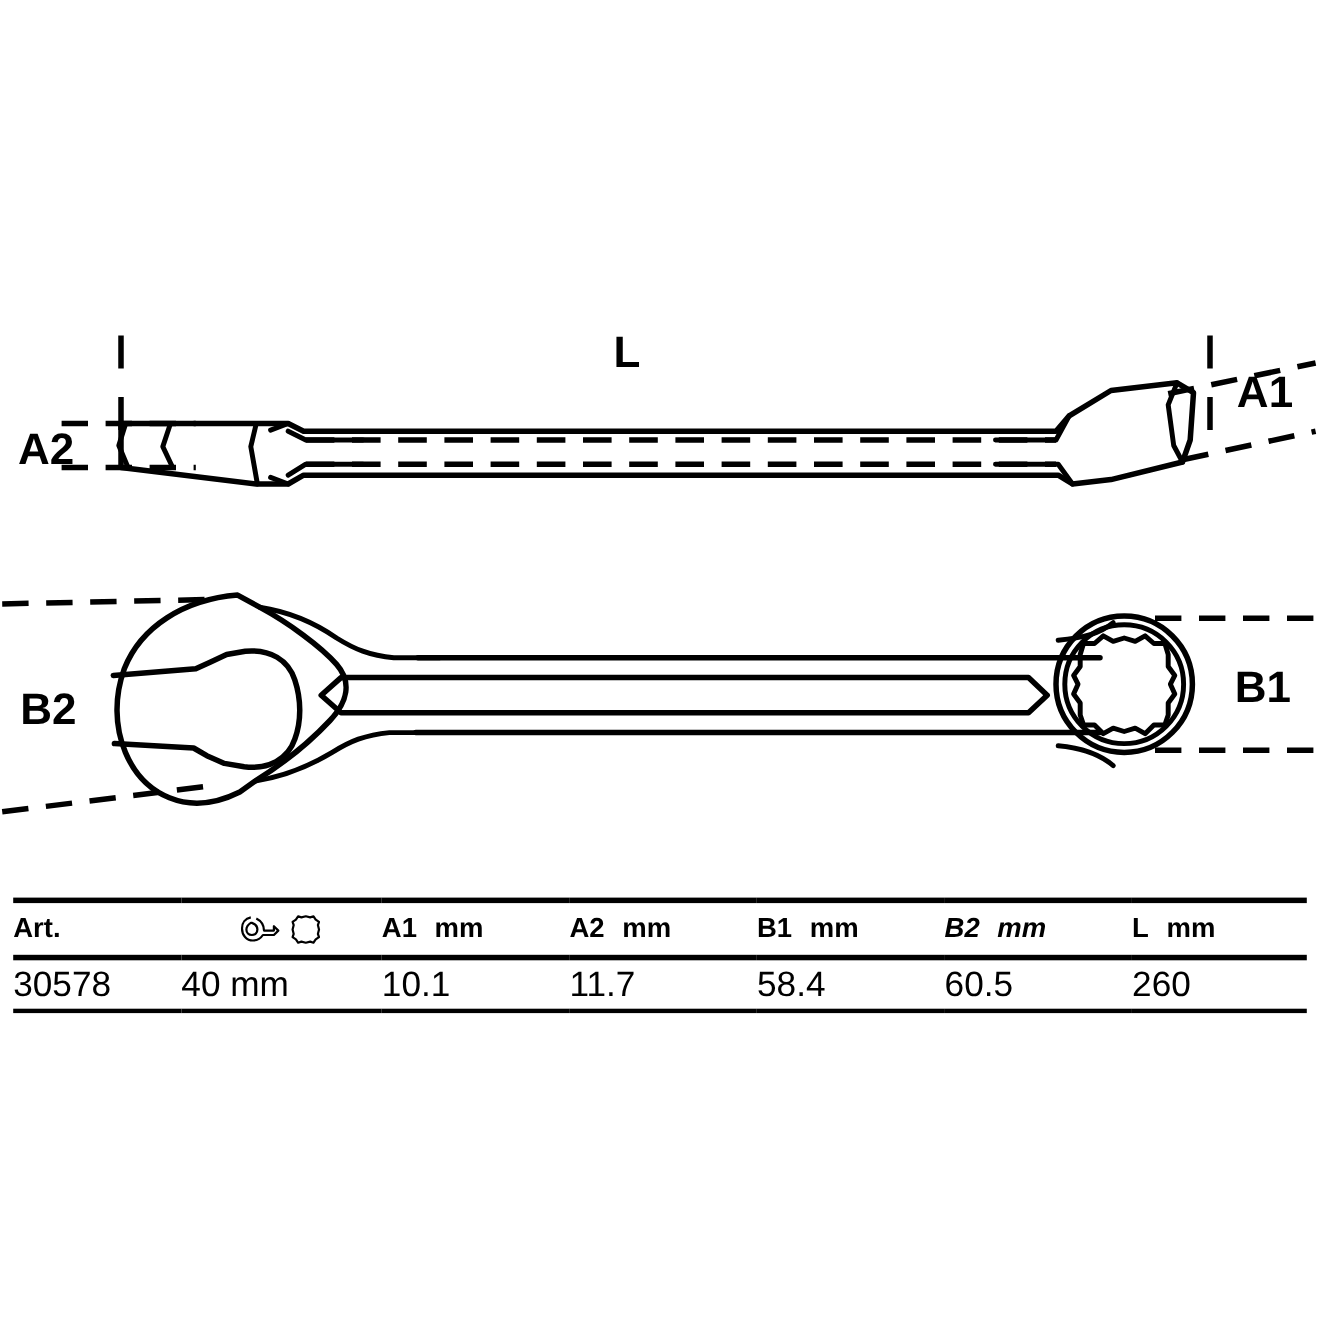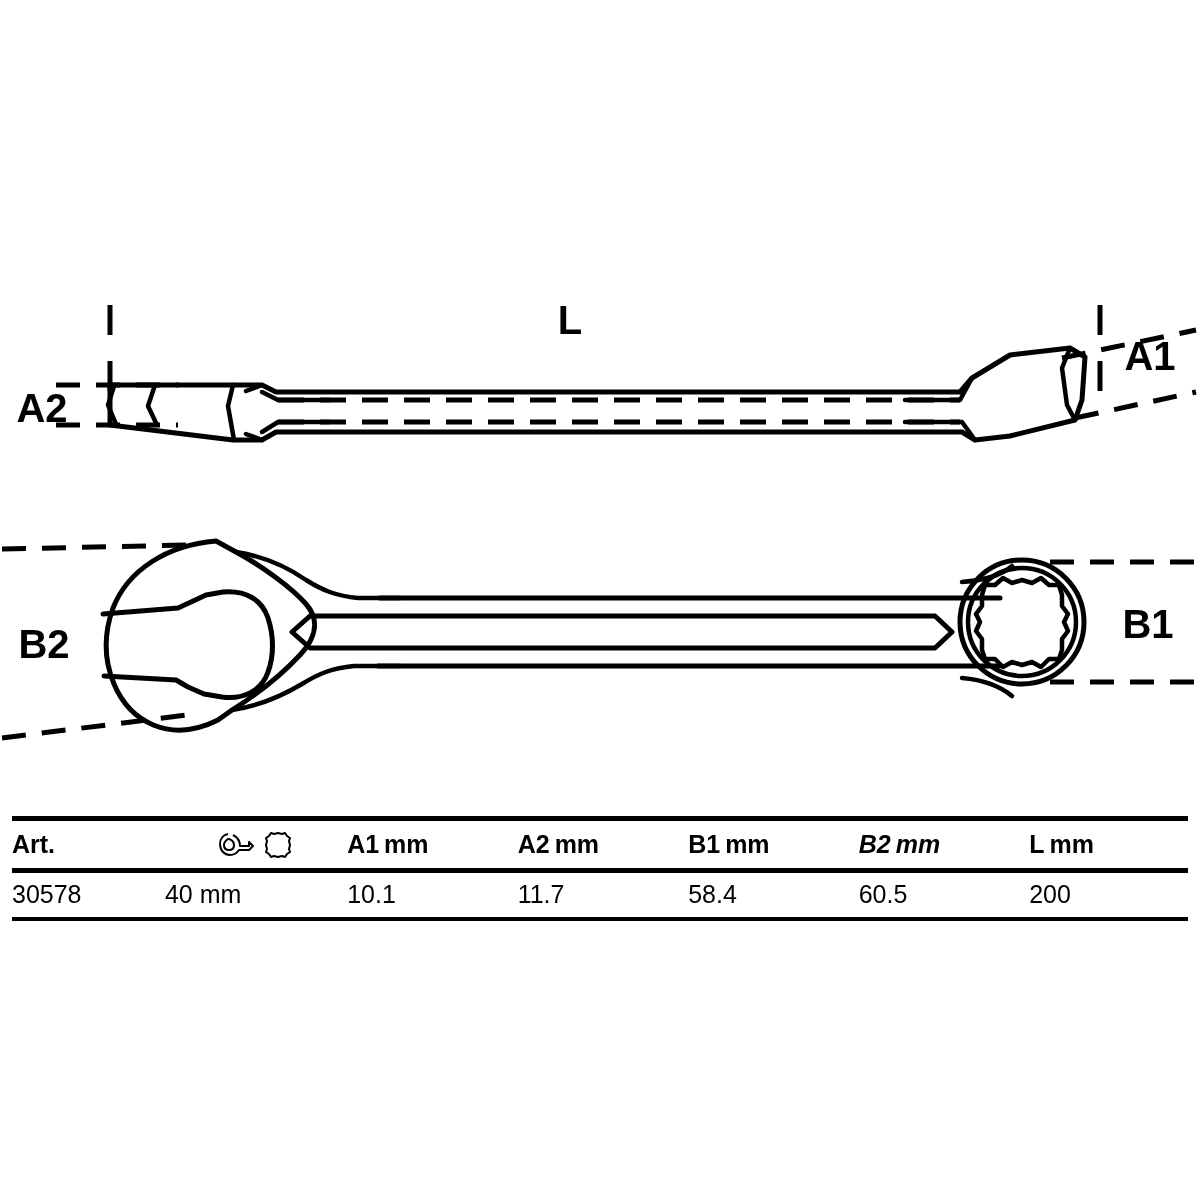--- a/index.html
+++ b/index.html
@@ -58,27 +58,27 @@
   table.specs tbody tr {
     height: 48px;
   }
   table.specs th {
     font-size: 25px;
     font-weight: bold;
     border-top: 5px solid #000;
     border-bottom: 5px solid #000;
   }
   table.specs td {
-    font-size: 25px;
+    font-size: 32px;
     font-weight: normal;
     border-bottom: 4px solid #000;
   }
   .unit {
     font-weight: bold;
-    margin-left: 5px;
+    margin-left: 16px;
   }
   .col-art   { width: 13.0%; }
   .col-size  { width: 15.5%; }
   .col-a1    { width: 14.5%; }
   .col-a2    { width: 14.5%; }
   .col-b1    { width: 14.5%; }
   .col-b2    { width: 14.5%; font-style: italic; }
   .col-l     { width: 13.5%; }
   .head-icons {
     display: flex;
@@ -229,19 +229,19 @@
         </tr>
       </thead>
       <tbody>
         <tr>
           <td>30578</td>
           <td>40 mm</td>
           <td>10.1</td>
           <td>11.7</td>
           <td>58.4</td>
           <td>60.5</td>
-          <td>200</td>
+          <td>260</td>
         </tr>
       </tbody>
     </table>
   </div>
 
 </div>
 
 </body></html>

